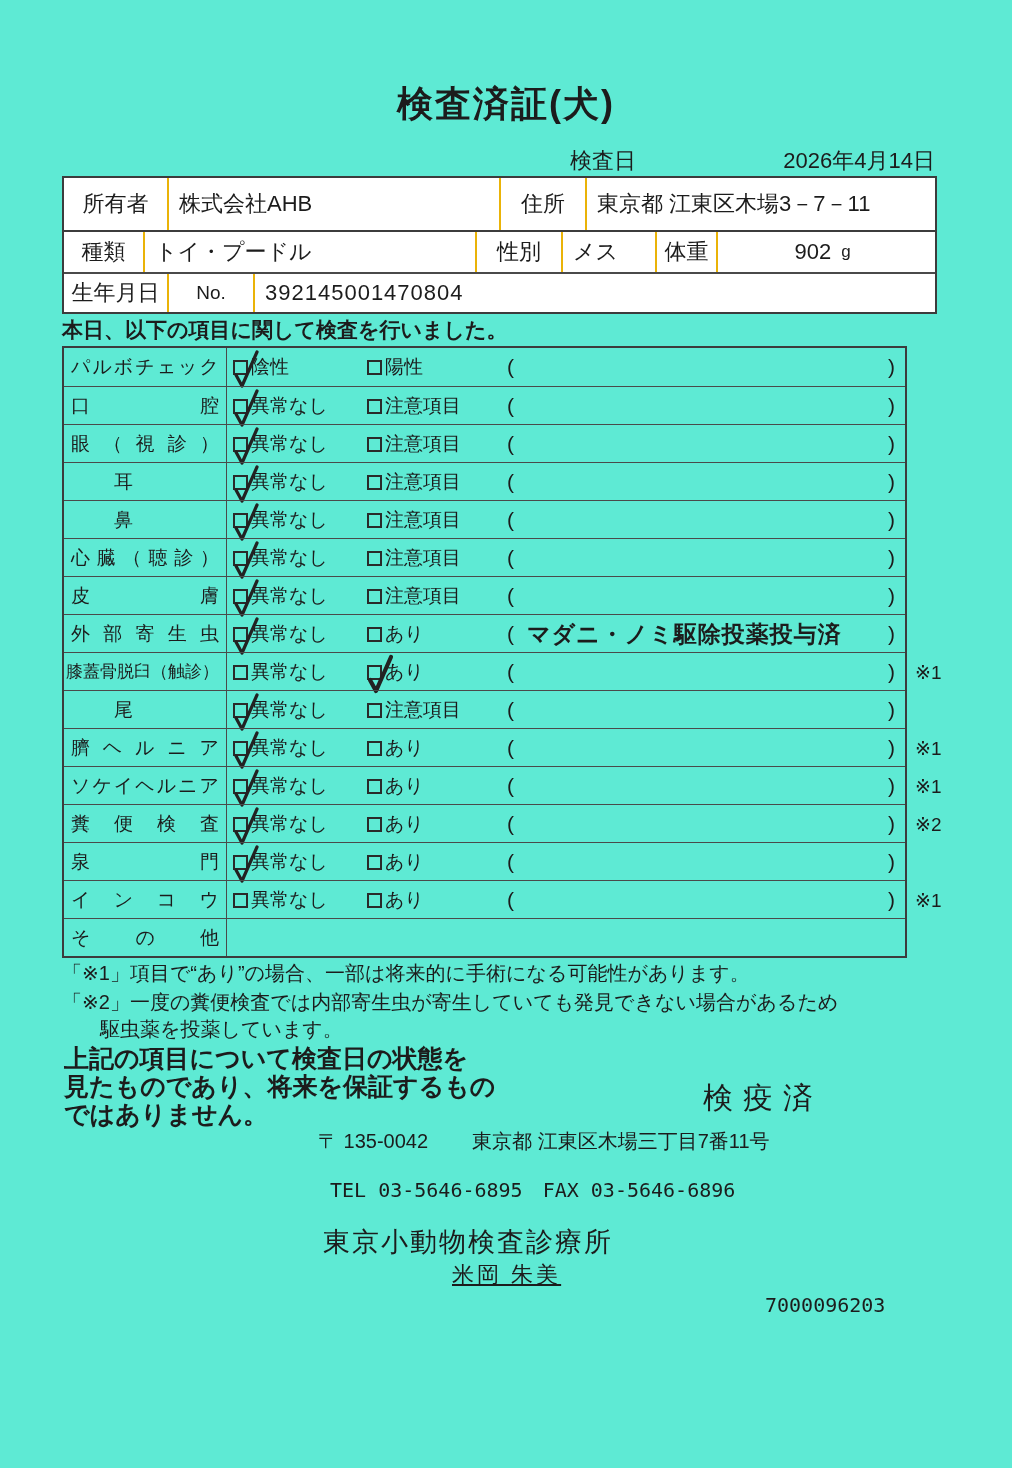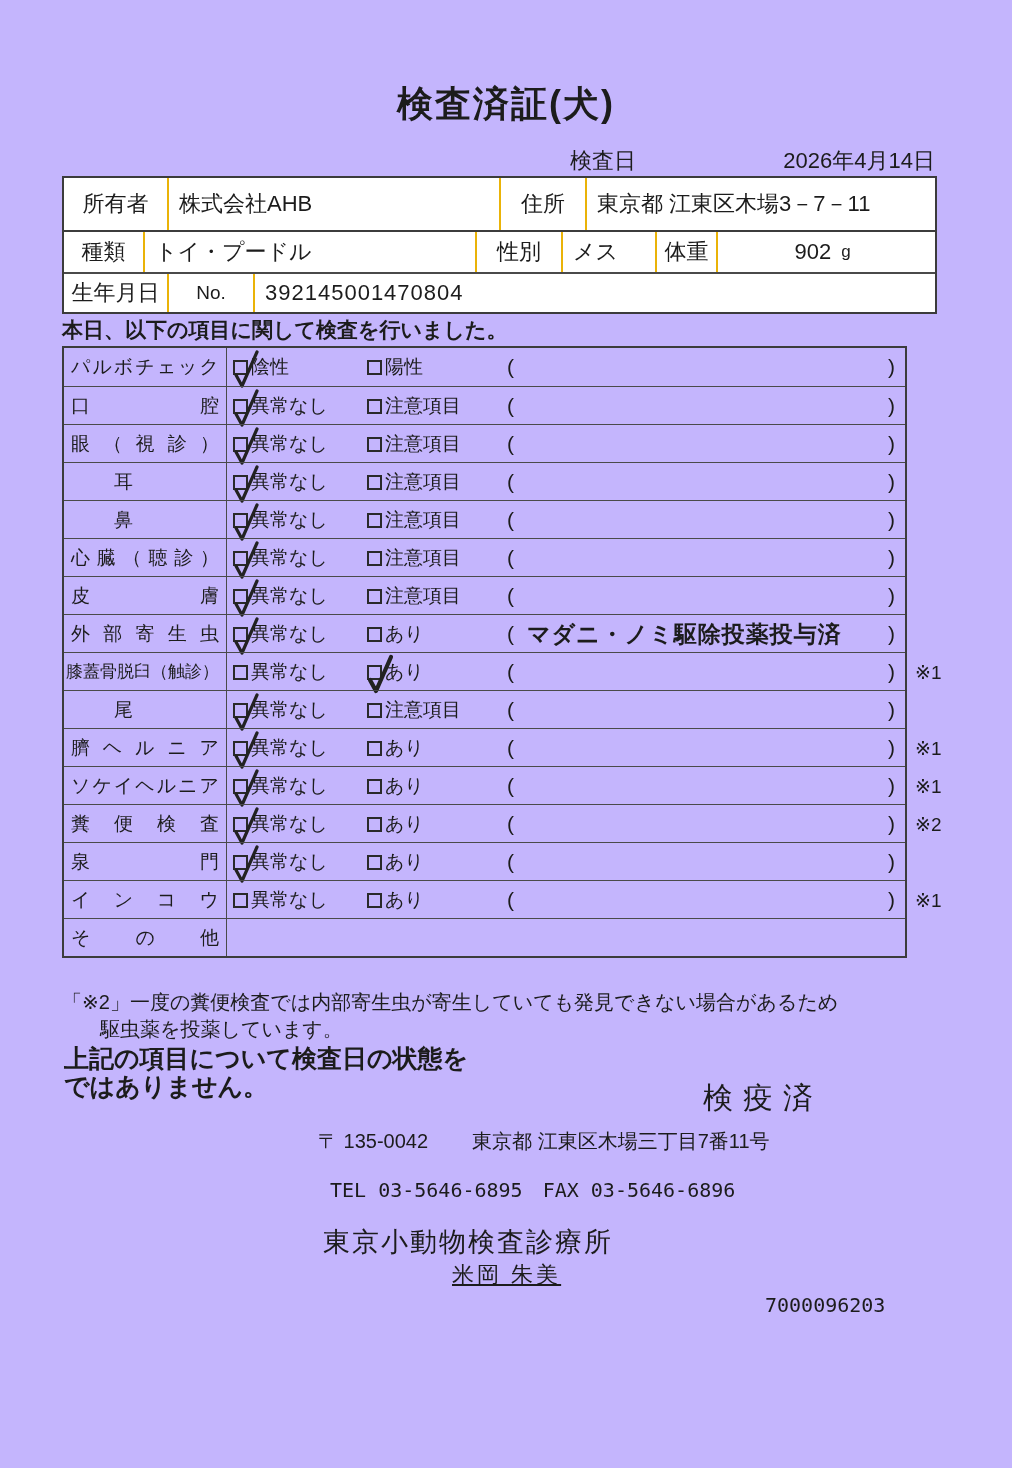--- a/index.html
+++ b/index.html
@@ -1,17 +1,17 @@
 <!DOCTYPE html>
 <html><head>
 <meta charset="utf-8">
 <style>
   html,body{margin:0;padding:0;background:#ffffff;}
   .page{
-    position:relative;width:1012px;height:1468px;background:#c4b5fd;
+    position:relative;width:1012px;height:1468px;background:#5eead4;
     font-family:"Liberation Sans","DejaVu Sans",sans-serif;color:#1c1c1c;
     overflow:hidden;
   }
   .abs{position:absolute;}
   
   .title{left:0;right:0;top:80px;text-align:center;font-size:36px;font-weight:600;letter-spacing:2px;}
   .date-label{left:570px;top:146px;font-size:22px;font-weight:500;}
   .date-value{right:77px;top:146px;font-size:22px;font-weight:500;}
   
   .tbl{border:2px solid #3c3c3c;box-sizing:border-box;background:#fff;}
@@ -538,25 +538,27 @@
         
         
         
         
         
       </div>
       <span class="cl-note"></span>
     </div>
     </div>
 
+  <div class="abs fn1">「※1」項目で“あり”の場合、一部は将来的に手術になる可能性があります。</div>
   <div class="abs fn2">「※2」一度の糞便検査では内部寄生虫が寄生していても発見できない場合があるため</div>
   <div class="abs fn3">駆虫薬を投薬しています。</div>
 
   <div class="abs closing">
     <div>上記の項目について検査日の状態を</div>
+    <div>見たものであり、将来を保証するもの</div>
     <div>ではありません。</div>
   </div>
   <div class="abs stamp">検疫済</div>
 
   <div class="abs postal-line">
     <span>〒 135-0042</span><span class="gap"></span><span>東京都 江東区木場三丁目7番11号</span>
   </div>
   <div class="abs tel-line">
     <span>TEL 03-5646-6895</span><span class="gap"></span><span>FAX 03-5646-6896</span>
   </div>

